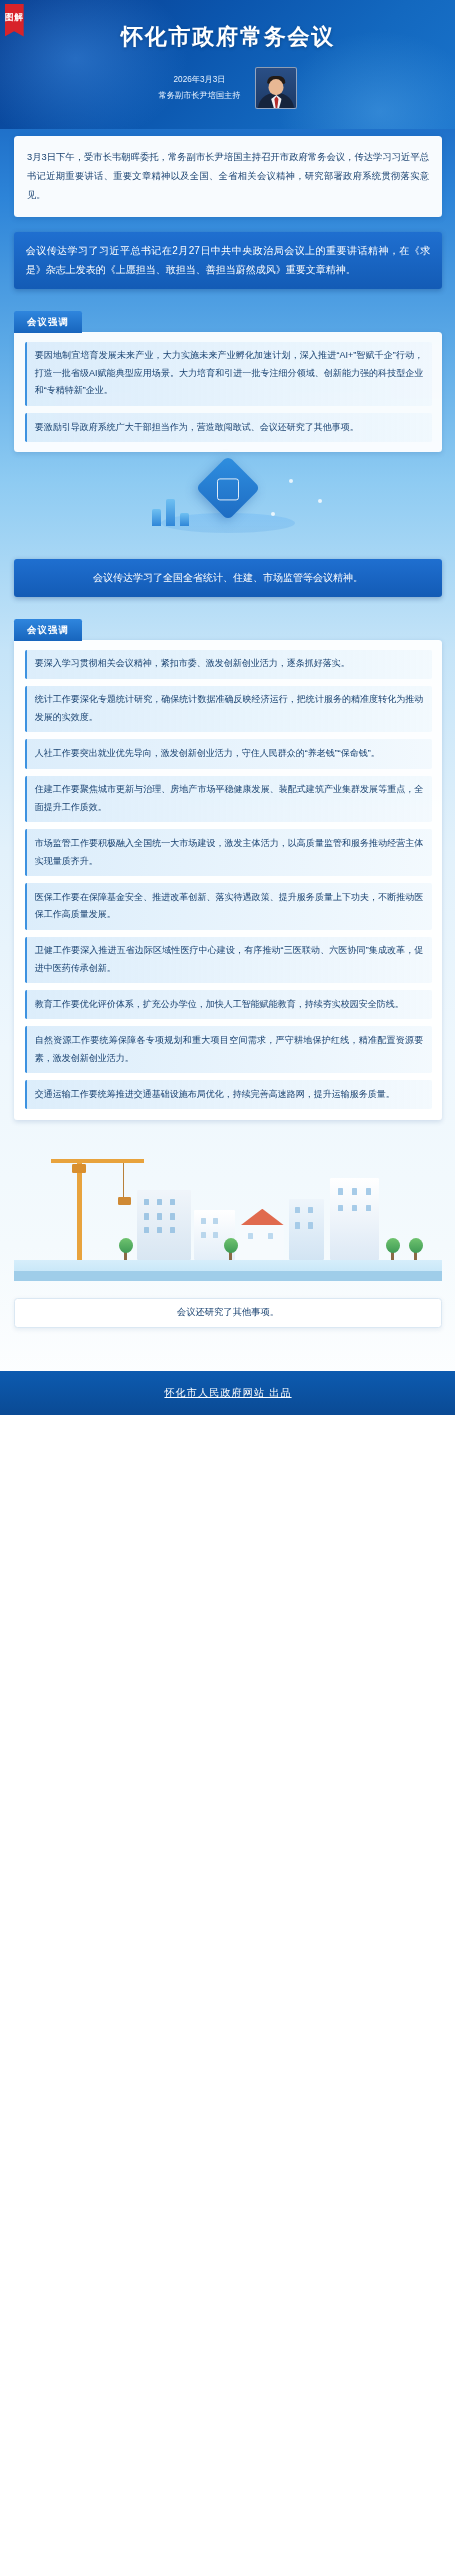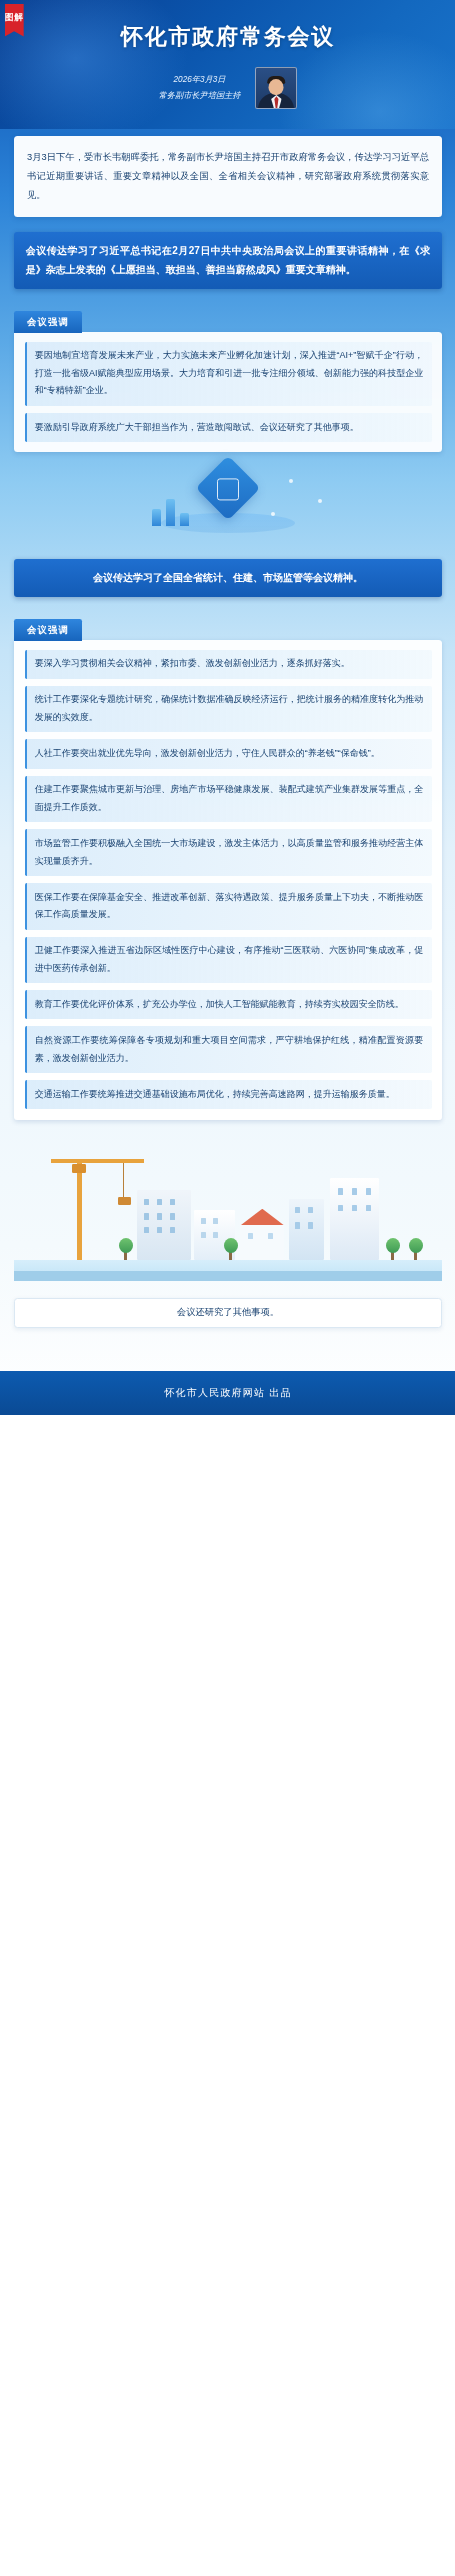--- a/index.html
+++ b/index.html
@@ -62,21 +62,20 @@
     margin-bottom: 15px;
   }
   .hero-meta-row {
     position: relative;
     z-index: 3;
     display: flex;
     align-items: center;
     justify-content: center;
     gap: 15px;
     padding: 0 27px;
-    font-style: italic;
   }
   .hero-meta {
     color: #e8f3ff;
     font-size: 8.2px;
     line-height: 2.0;
     text-align: center;
   }
   .portrait {
     width: 42px; height: 42px;
     border-radius: 2.3px;
@@ -129,21 +128,21 @@
     box-shadow: 0 1.8px 5.8px rgba(10,60,130,.18);
   }
 
   .banner {
     margin-top: 15px;
     background: linear-gradient(180deg,#1f6fd0 0%, #135bb5 100%);
     border-radius: 2.9px;
     padding: 9.3px 11.7px;
     color: #ffffff;
     font-size: 10px;
-    font-weight: bold;
+    font-weight: normal;
     line-height: 1.95;
     text-align: justify;
     box-shadow: 0 1.8px 5.3px rgba(8,48,110,.3);
   }
   .banner.center { text-align: center; }
 
   .section-tag {
     display: inline-block;
     margin-top: 22px;
     background: linear-gradient(180deg,#2f86de 0%, #1765bd 100%);
@@ -264,20 +263,21 @@
     box-shadow: 0 1.2px 4.7px rgba(10,60,130,.08);
   }
   .footer {
     margin-top: 20px;
     background: linear-gradient(180deg,#0d5bb0 0%, #0a4a94 100%);
     color: #ffffff;
     text-align: center;
     font-size: 10px;
     letter-spacing: 1.2px;
     padding: 15px 16px;
+    text-decoration: underline;
   }
   .spacer-lg { height: 23.4px; }
 </style>
 </head>
 <body>
 
 <div class="page">
 
   <div class="hero">
     <div class="ribbon">图解</div>

